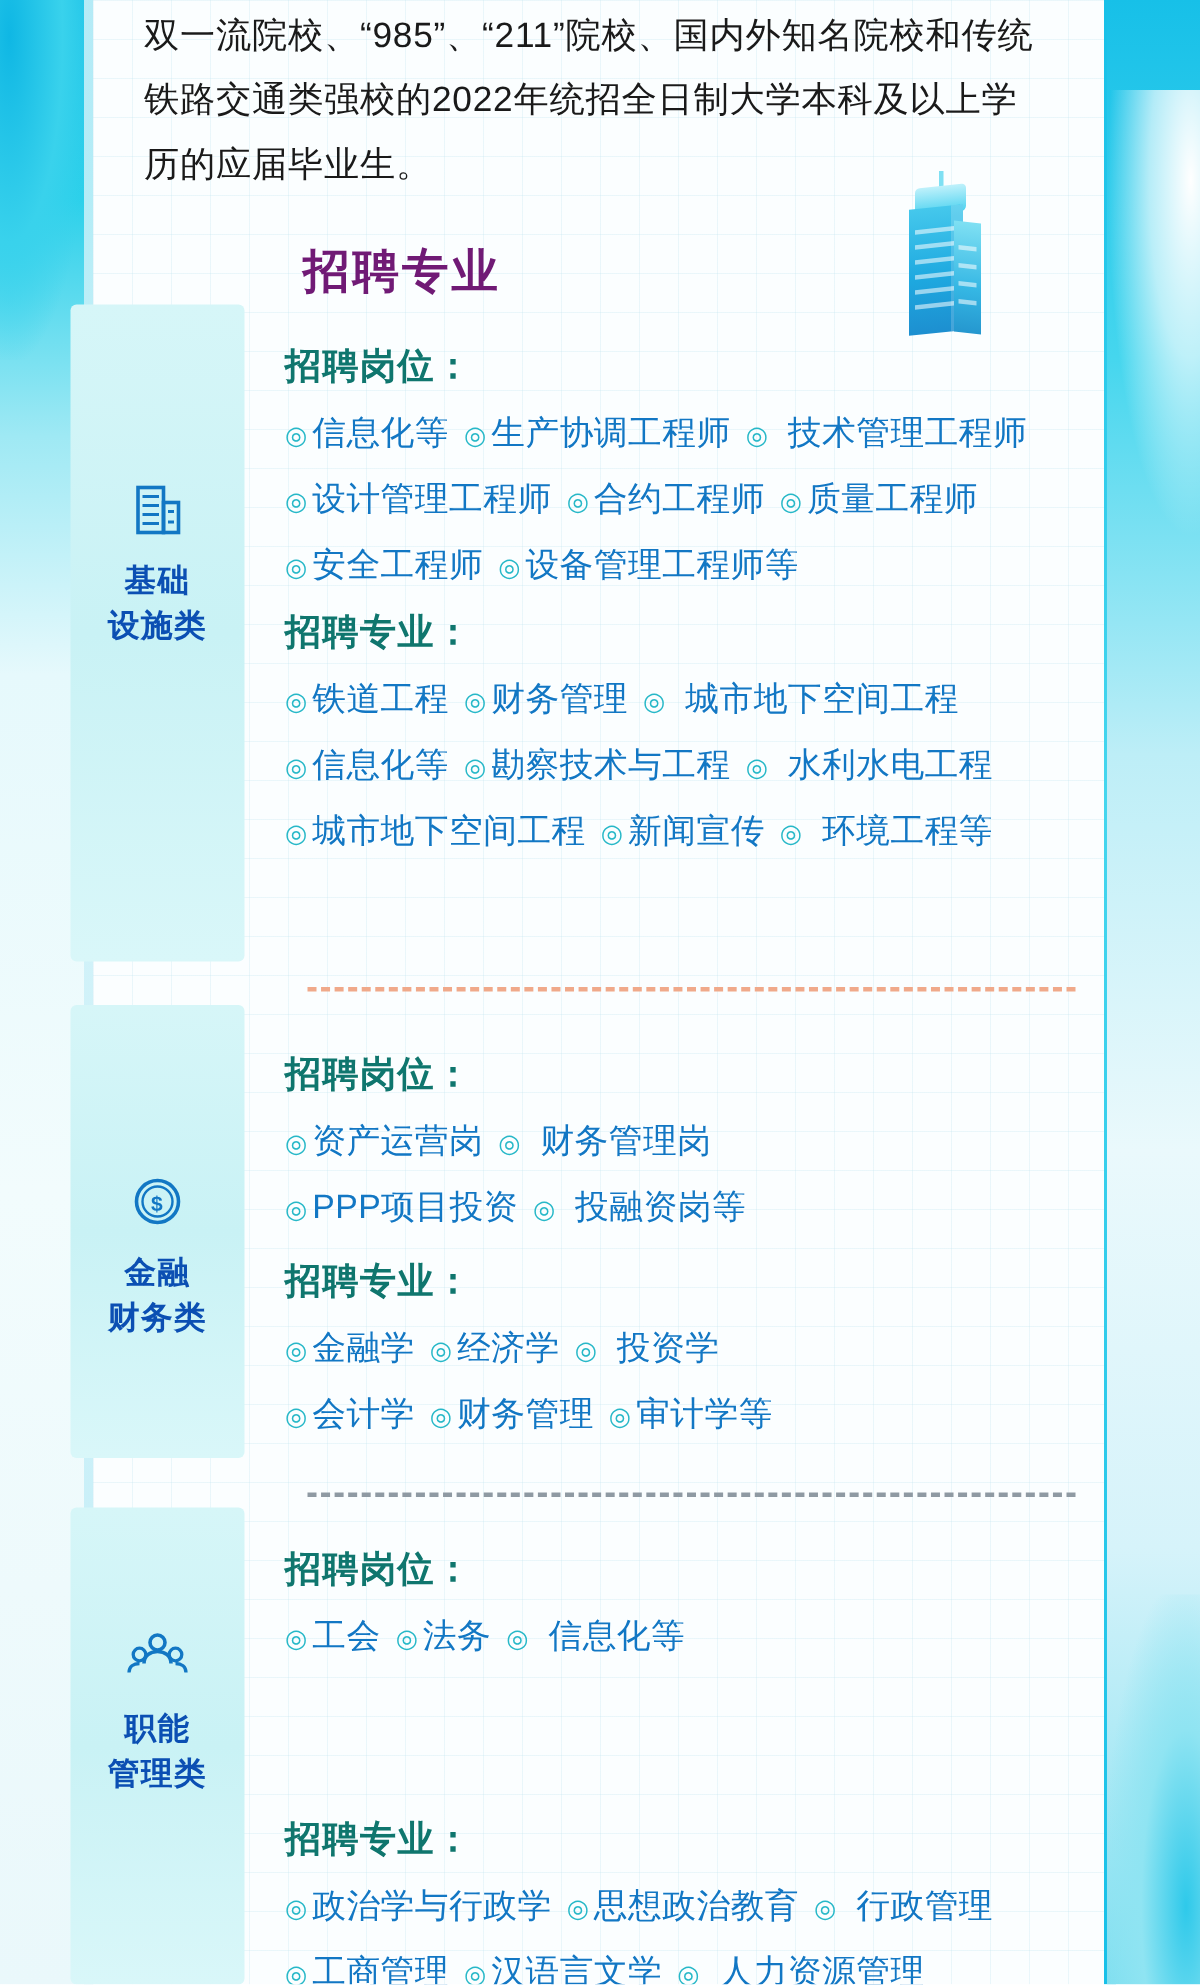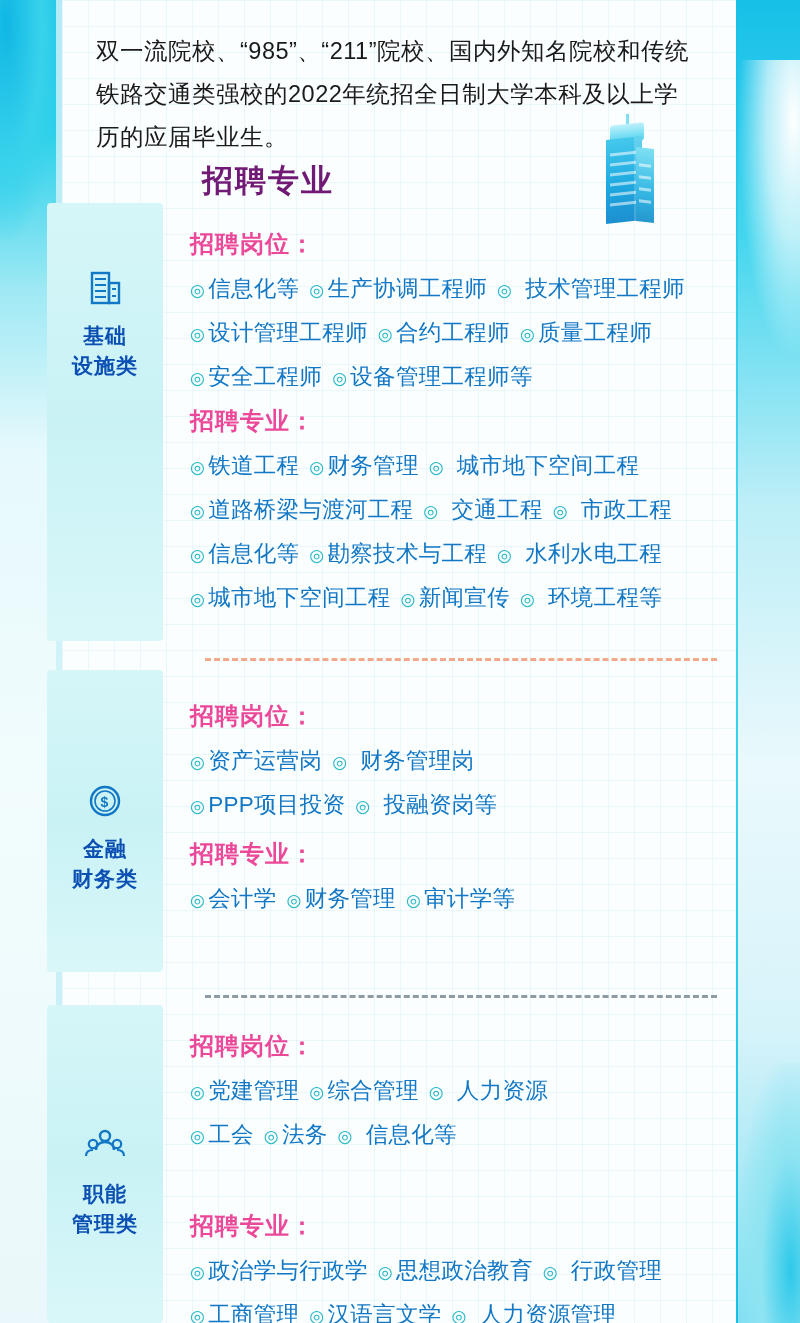--- a/index.html
+++ b/index.html
@@ -78,21 +78,20 @@
   
   .intro {
     position: absolute;
     left: 96px;
     top: 2px;
     width: 600px;
     color: #1a1a1a;
     font-size: 23.5px;
     line-height: 43px;
     letter-spacing: .5px;
-    margin-top: 28px;
   }
   
   .sec-title {
     position: absolute;
     left: 202px;
     top: 160px;
     font-size: 31px;
     font-weight: bold;
     color: #701a75;
     letter-spacing: 2px;
@@ -150,29 +149,29 @@
     font-size: 21px;
     font-weight: bold;
     line-height: 30px;
     letter-spacing: 1px;
   }
   .cat .cat-icon {
     display: block;
     margin: 0 auto 10px auto;
     width: 46px; height: 46px;
   }
-  .cat-1 { top: 203px; height: 438px; padding-top: 62px; box-sizing: border-box; }
+  .cat-1 { top: 203px; height: 438px; padding-top: 114px; box-sizing: border-box; }
   .cat-2 { top: 670px; height: 302px; padding-top: 108px; box-sizing: border-box; }
-  .cat-3 { top: 1005px; height: 318px; padding-top: 118px; box-sizing: border-box; }
+  .cat-3 { top: 1005px; height: 318px; padding-top: 77px; box-sizing: border-box; }
   
   .block { position: absolute; left: 190px; width: 540px; }
   .b-head {
     font-size: 24px;
     font-weight: bold;
-    color: #ec4899;
+    color: #0f766e;
     letter-spacing: 1px;
     margin-bottom: 8px;
   }
   .b-line {
     font-size: 22.5px;
     color: #1277c4;
     line-height: 42px;
     white-space: nowrap;
     letter-spacing: .3px;
   }
@@ -276,49 +275,48 @@
       <div class="b-line"><span class="bullet">◎</span><span>信息化等</span><span class="gap"></span><span class="bullet">◎</span><span>生产协调工程师</span><span class="gap"></span><span class="bullet">◎</span><span class="gap"></span><span>技术管理工程师</span></div>
       <div class="b-line"><span class="bullet">◎</span><span>设计管理工程师</span><span class="gap"></span><span class="bullet">◎</span><span>合约工程师</span><span class="gap"></span><span class="bullet">◎</span><span>质量工程师</span></div>
       <div class="b-line"><span class="bullet">◎</span><span>安全工程师</span><span class="gap"></span><span class="bullet">◎</span><span>设备管理工程师等</span></div>
     </div>
   </div>
 
   <div class="block" style="top:405px;">
     <div class="b-head">招聘专业：</div>
     <div class="b-lines">
       <div class="b-line"><span class="bullet">◎</span><span>铁道工程</span><span class="gap"></span><span class="bullet">◎</span><span>财务管理</span><span class="gap"></span><span class="bullet">◎</span><span class="gap"></span><span>城市地下空间工程</span></div>
-      <div class="b-line"><span class="bullet">◎</span><span>道路桥梁与渡河工程</span><span class="gap"></span><span class="bullet">◎</span><span class="gap"></span><span>交通工程</span><span class="gap"></span><span class="bullet">◎</span><span class="gap"></span><span>市政工程</span></div>
       <div class="b-line"><span class="bullet">◎</span><span>信息化等</span><span class="gap"></span><span class="bullet">◎</span><span>勘察技术与工程</span><span class="gap"></span><span class="bullet">◎</span><span class="gap"></span><span>水利水电工程</span></div>
       <div class="b-line"><span class="bullet">◎</span><span>城市地下空间工程</span><span class="gap"></span><span class="bullet">◎</span><span>新闻宣传</span><span class="gap"></span><span class="bullet">◎</span><span class="gap"></span><span>环境工程等</span></div>
     </div>
   </div>
 
   <div class="dash" style="top:658px;"></div>
 
   <div class="block" style="top:700px;">
     <div class="b-head">招聘岗位：</div>
     <div class="b-lines">
       <div class="b-line"><span class="bullet">◎</span><span>资产运营岗</span><span class="gap"></span><span class="bullet">◎</span><span class="gap"></span><span>财务管理岗</span></div>
       <div class="b-line"><span class="bullet">◎</span><span>PPP项目投资</span><span class="gap"></span><span class="bullet">◎</span><span class="gap"></span><span>投融资岗等</span></div>
     </div>
   </div>
 
   <div class="block" style="top:838px;">
     <div class="b-head">招聘专业：</div>
     <div class="b-lines">
+      <div class="b-line"><span class="bullet">◎</span><span>金融学</span><span class="gap"></span><span class="bullet">◎</span><span>经济学</span><span class="gap"></span><span class="bullet">◎</span><span class="gap"></span><span>投资学</span></div>
       <div class="b-line"><span class="bullet">◎</span><span>会计学</span><span class="gap"></span><span class="bullet">◎</span><span>财务管理</span><span class="gap"></span><span class="bullet">◎</span><span>审计学等</span></div>
     </div>
   </div>
 
   <div class="dash dash-gray" style="top:995px;"></div>
 
   <div class="block" style="top:1030px;">
     <div class="b-head">招聘岗位：</div>
     <div class="b-lines">
-      <div class="b-line"><span class="bullet">◎</span><span>党建管理</span><span class="gap"></span><span class="bullet">◎</span><span>综合管理</span><span class="gap"></span><span class="bullet">◎</span><span class="gap"></span><span>人力资源</span></div>
       <div class="b-line"><span class="bullet">◎</span><span>工会</span><span class="gap"></span><span class="bullet">◎</span><span>法务</span><span class="gap"></span><span class="bullet">◎</span><span class="gap"></span><span>信息化等</span></div>
     </div>
   </div>
 
   <div class="block" style="top:1210px;">
     <div class="b-head">招聘专业：</div>
     <div class="b-lines">
       <div class="b-line"><span class="bullet">◎</span><span>政治学与行政学</span><span class="gap"></span><span class="bullet">◎</span><span>思想政治教育</span><span class="gap"></span><span class="bullet">◎</span><span class="gap"></span><span>行政管理</span></div>
       <div class="b-line"><span class="bullet">◎</span><span>工商管理</span><span class="gap"></span><span class="bullet">◎</span><span>汉语言文学</span><span class="gap"></span><span class="bullet">◎</span><span class="gap"></span><span>人力资源管理</span></div>
     </div>

